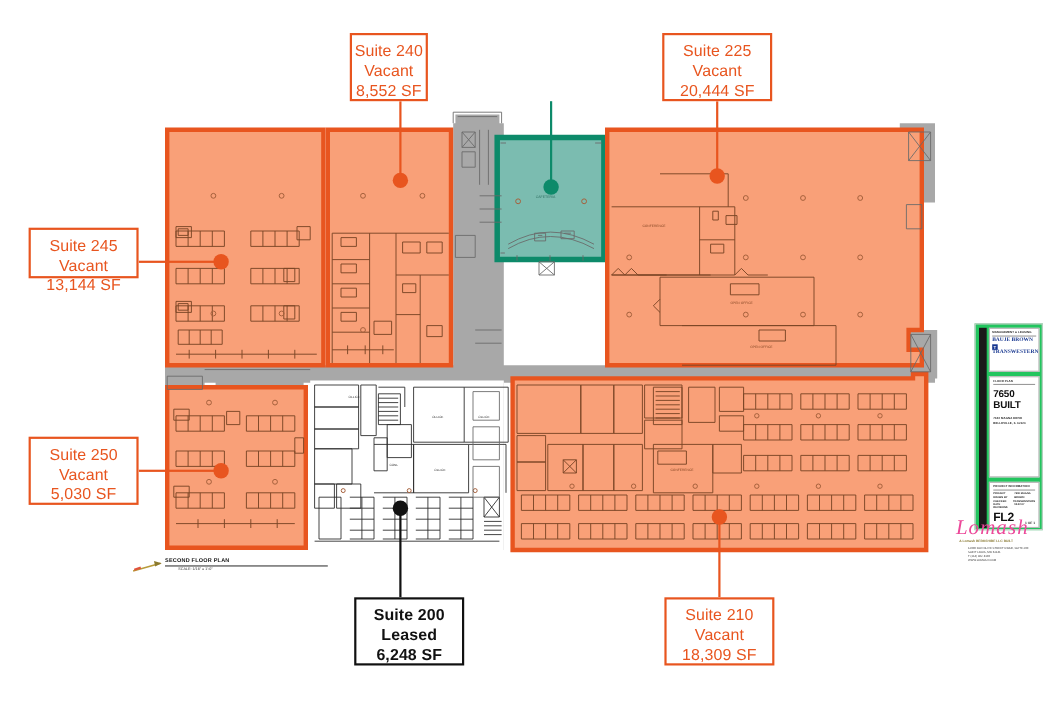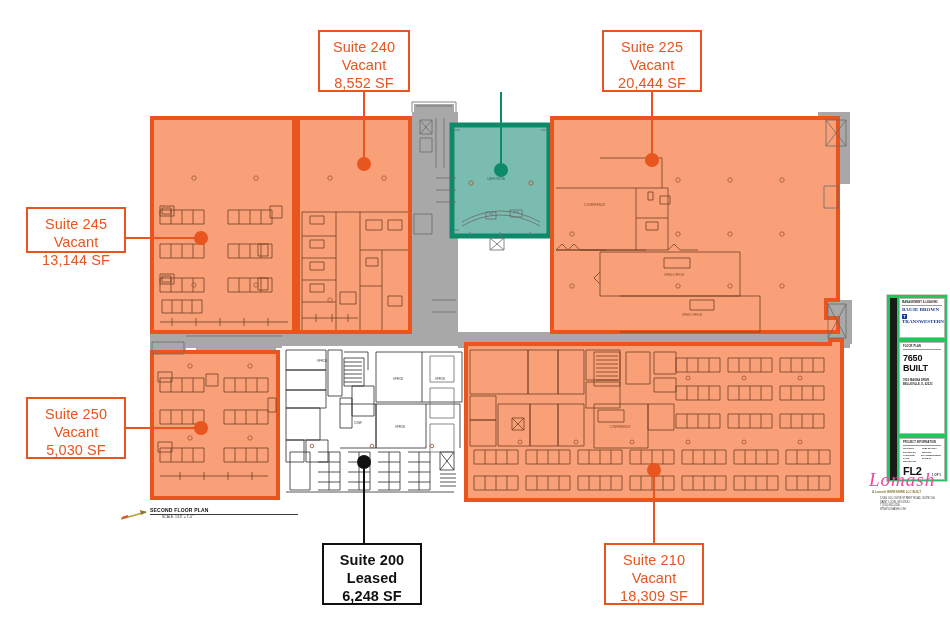--- a/index.html
+++ b/index.html
@@ -535,21 +535,21 @@
 
   <div class="leader" style="left:126px; top:427px; width:76px; height:2px;"></div>
   <div class="dot" style="left:194px; top:421px;"></div>
 
   <div class="leader black" style="left:363px; top:462px; width:2px; height:81px;"></div>
   <div class="dot black" style="left:357px; top:455px;"></div>
 
   <div class="leader" style="left:653px; top:470px; width:2px; height:73px;"></div>
   <div class="dot" style="left:647px; top:463px;"></div>
 
-  <div class="callout" style="left:318px; top:30px; width:92px; height:62px;">
+  <div class="callout" style="left:318px; top:30px; width:71px; height:62px;">
     <div>Suite 240</div>
     <div>Vacant</div>
     <div>8,552 SF</div>
   </div>
 
 
   <div class="callout" style="left:602px; top:30px; width:100px; height:62px;">
     <div>Suite 225</div>
     <div>Vacant</div>
     <div>20,444 SF</div>

